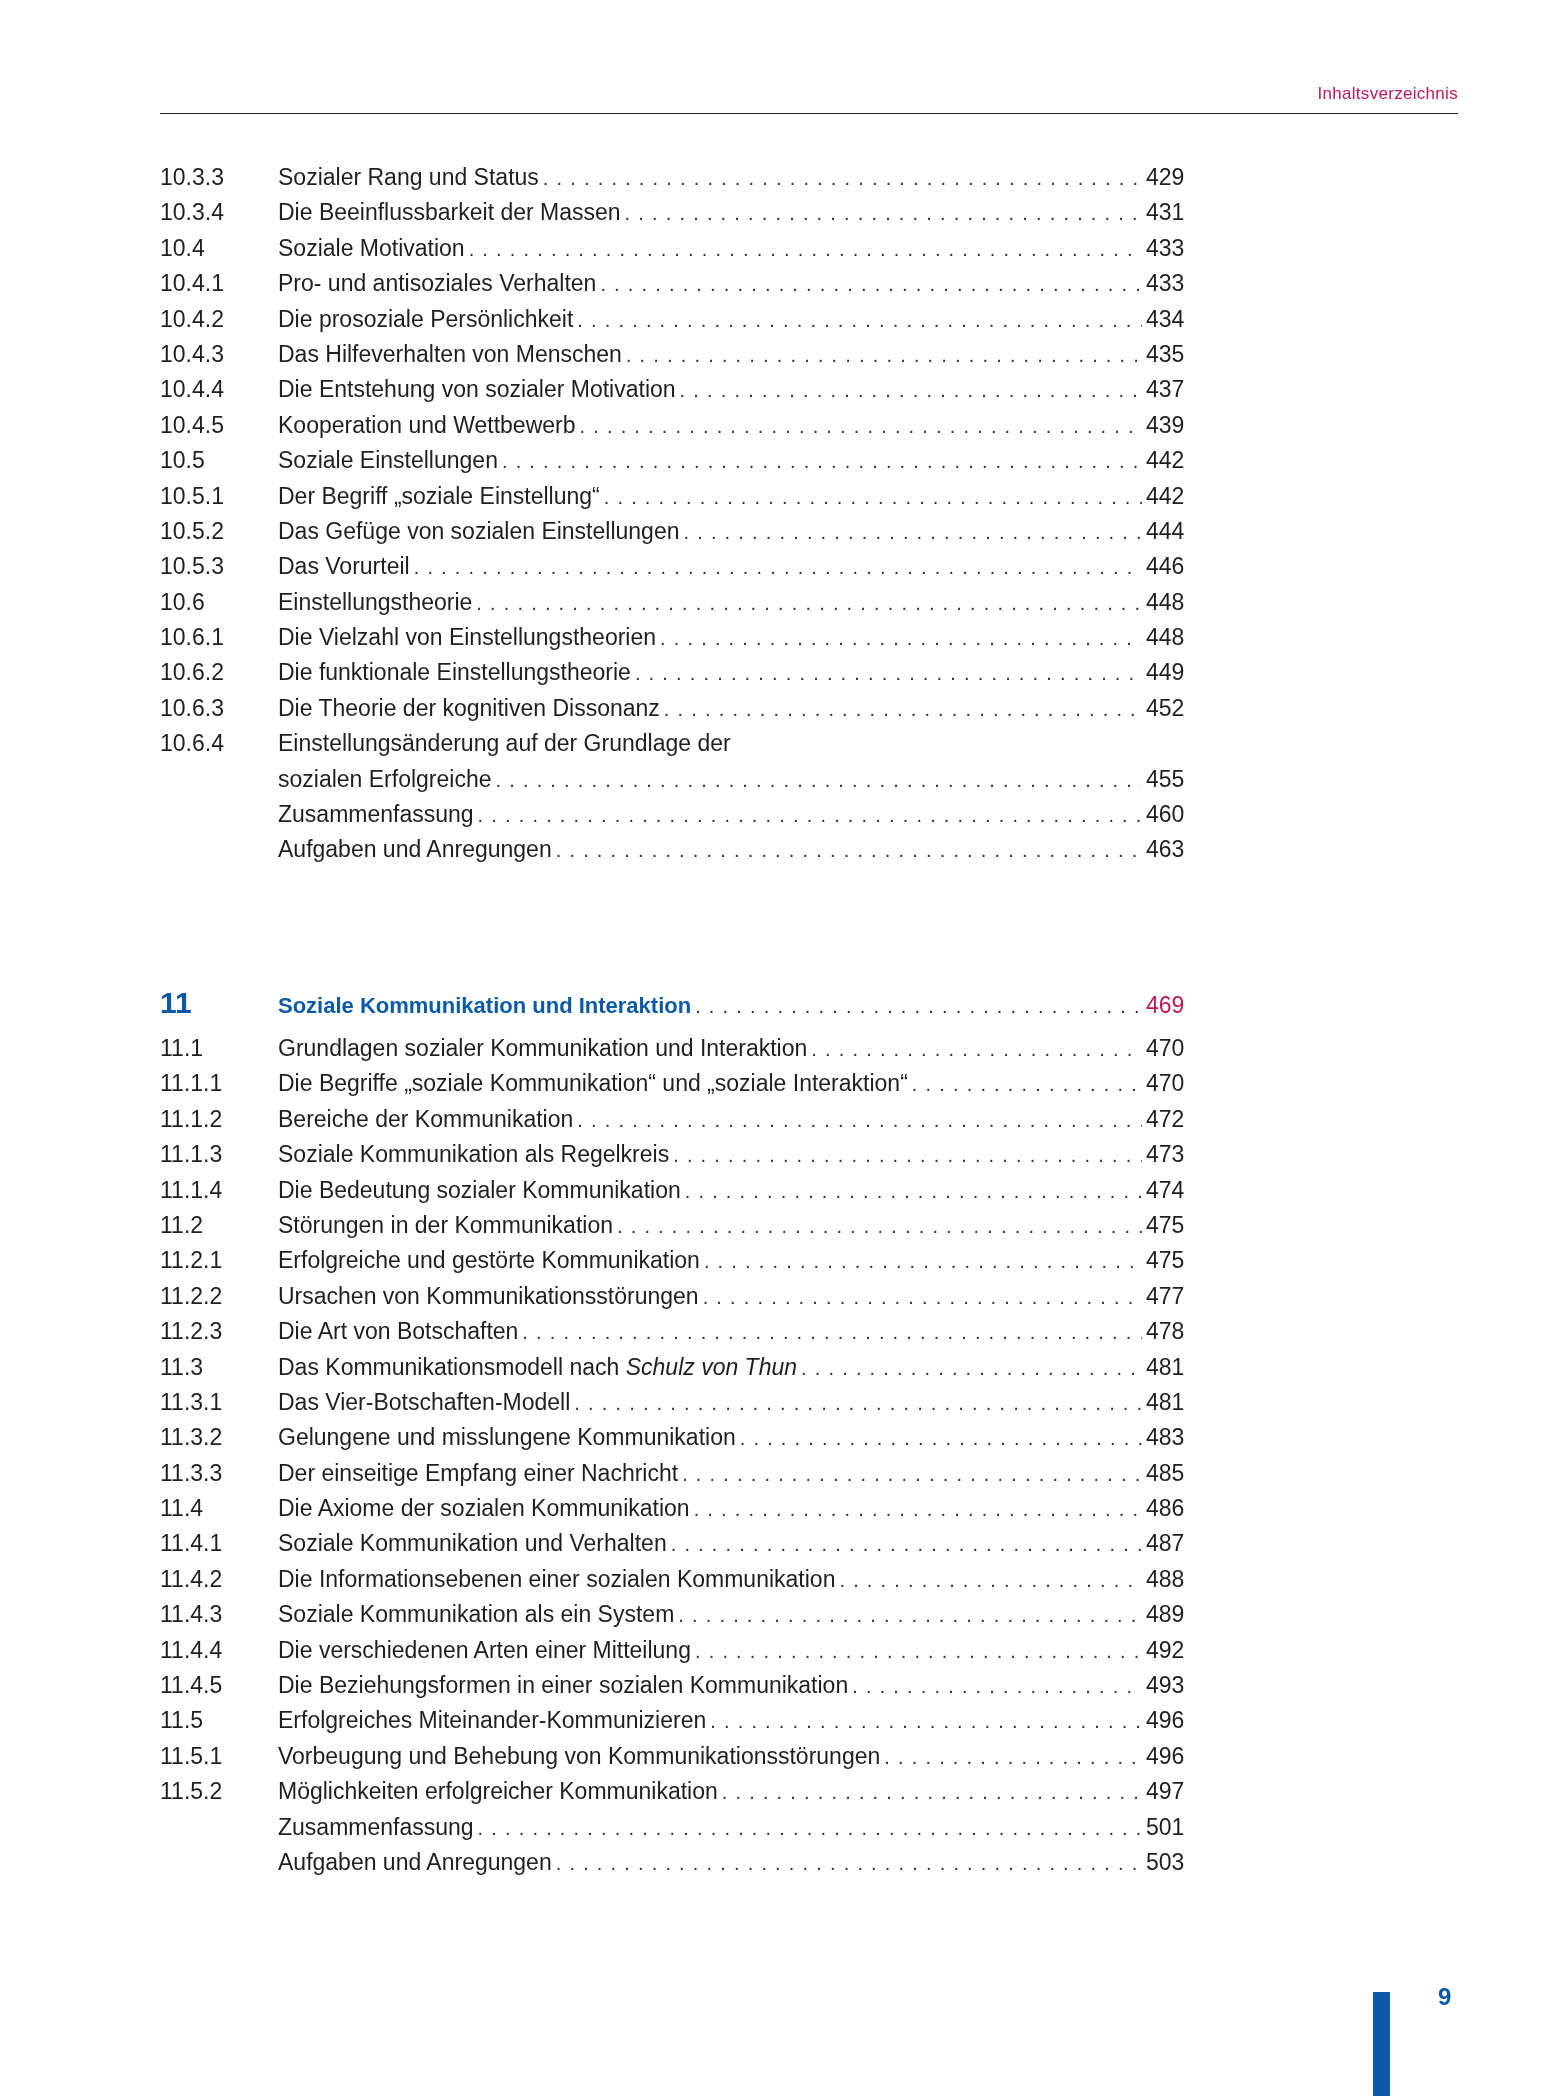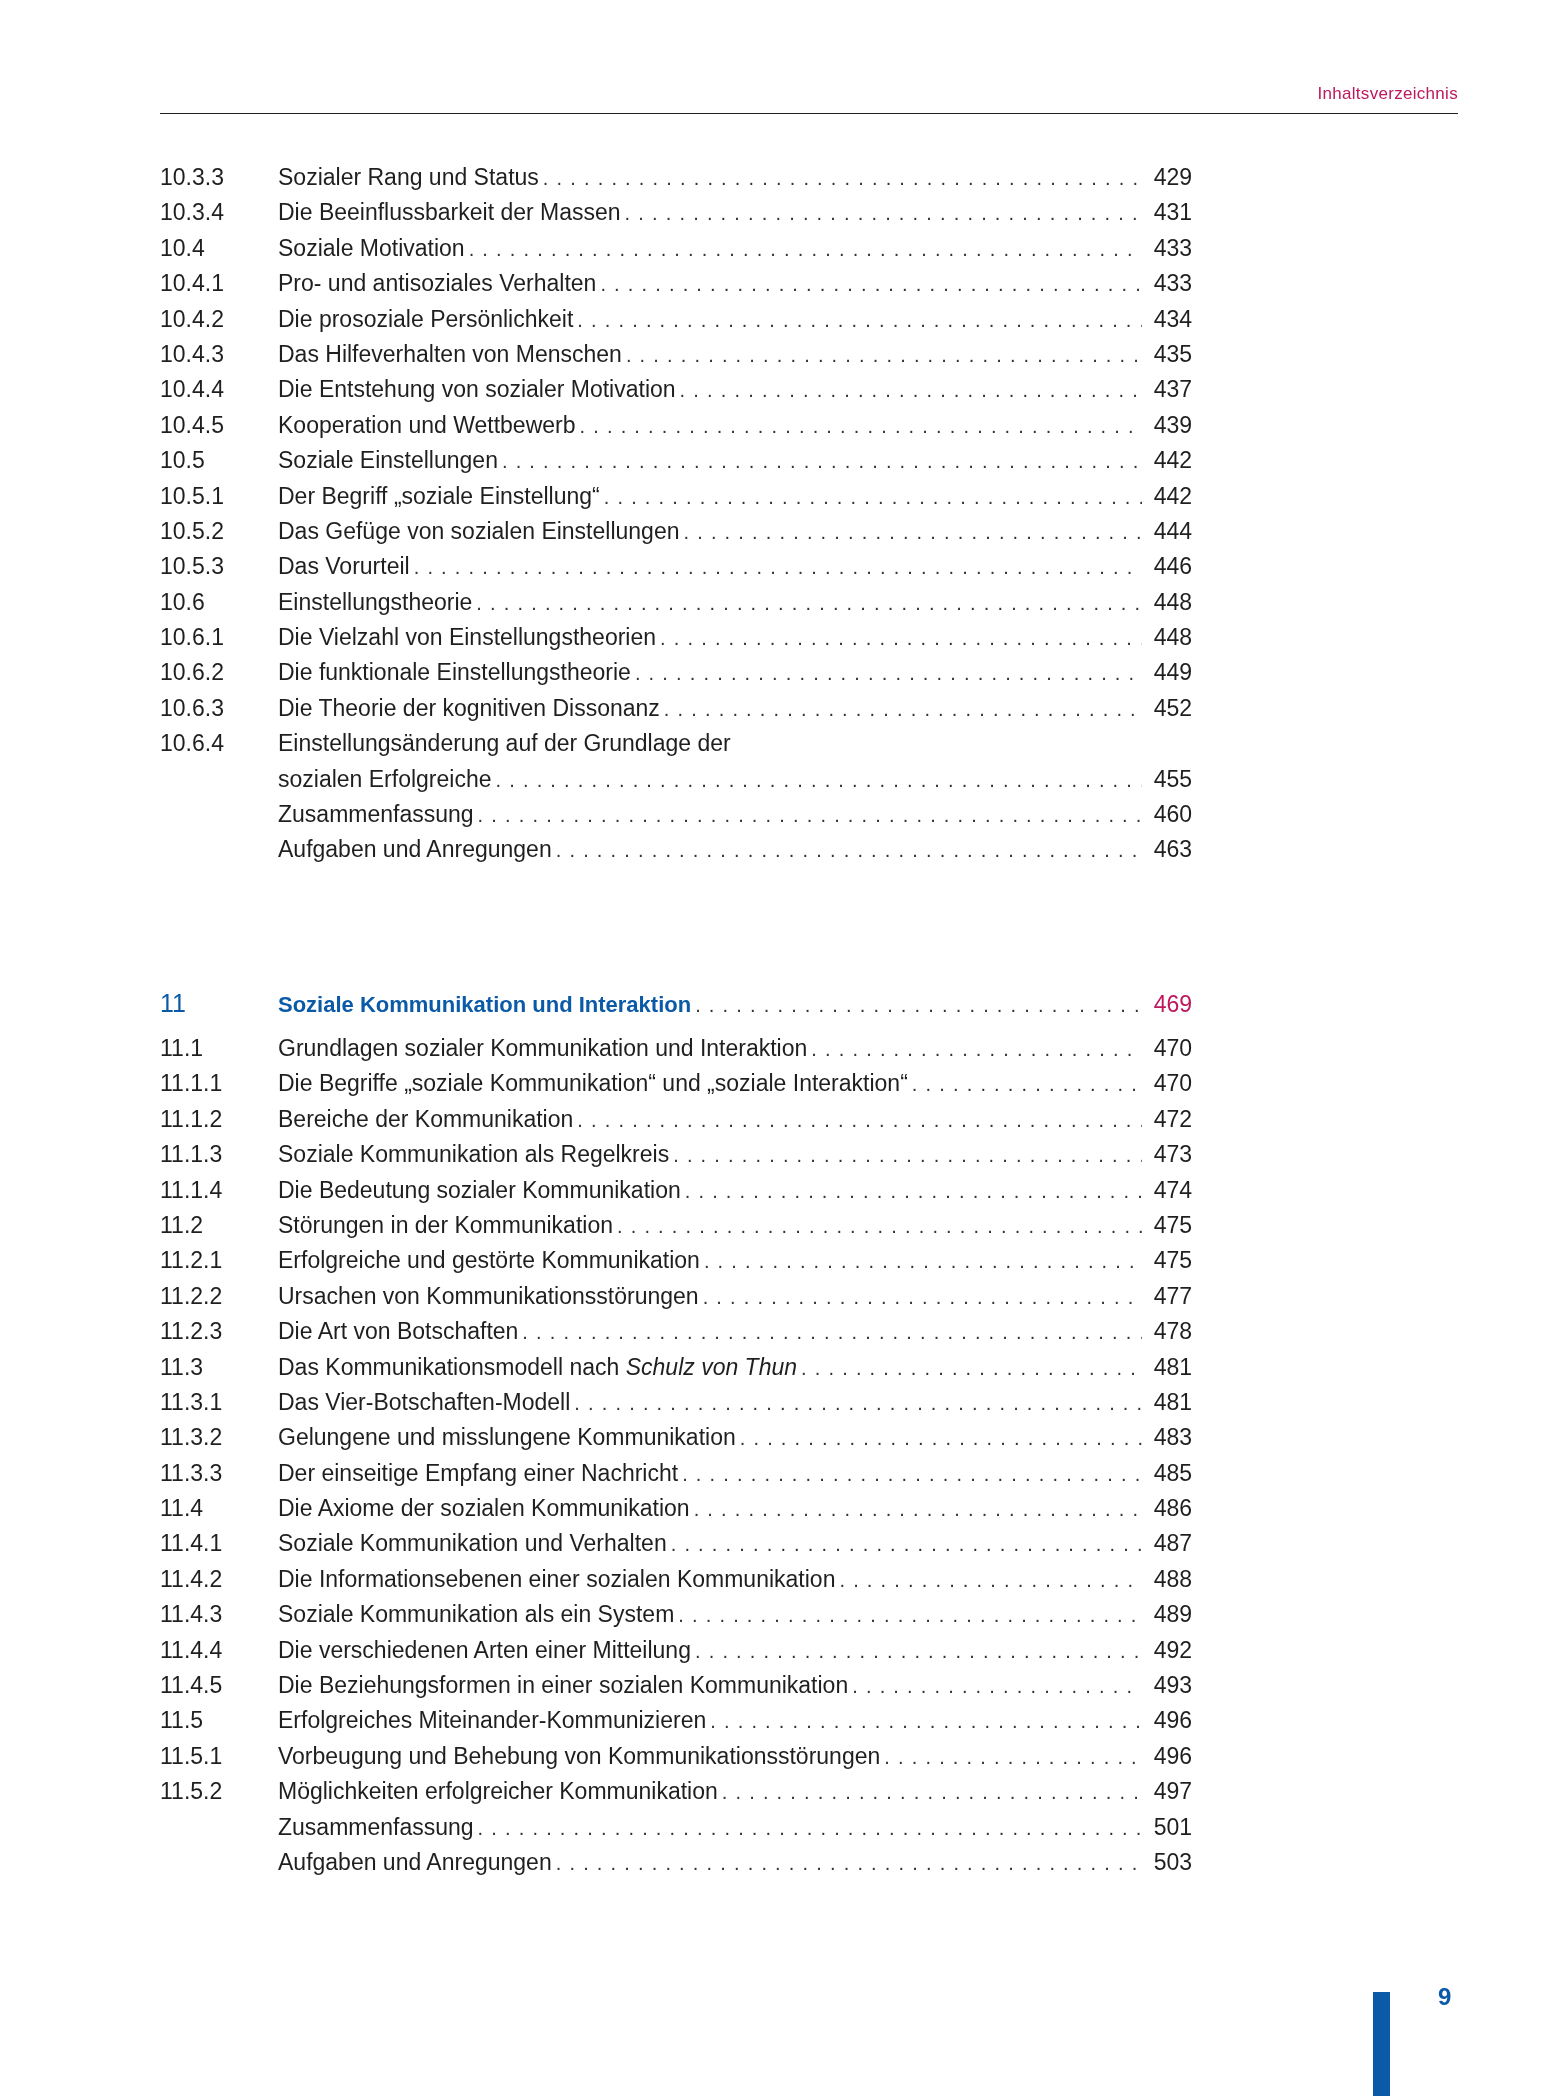--- a/index.html
+++ b/index.html
@@ -27,28 +27,28 @@
   .title i { font-style: italic; }
   .leader {
     flex: 1 1 auto; overflow: hidden; margin: 0 4px 0 4px;
     color: #333; letter-spacing: 5.2px; font-size: 20px;
   }
   .leader::before {
     content: ". . . . . . . . . . . . . . . . . . . . . . . . . . . . . . . . . . . . . . . . . . . . . . . . . . . . . . . . . . . . . . . . . . . . . . . . . . . . . . . . . . . . . . . . . . . . .";
     letter-spacing: 0;
     word-spacing: 2.6px;
   }
-  .page { width: 46px; flex: 0 0 46px; text-align: right; }
+  .page { width: 46px; flex: 0 0 46px; text-align: left; }
   .nopage .leader, .nopage .page { visibility: hidden; }
 
   .chapter-row {
     display: flex; align-items: baseline; height: 50px; line-height: 50px;
     white-space: nowrap;
   }
-  .chapter-row .num { color: #0a5aa8; font-weight: normal; font-size: 25px; }
+  .chapter-row .num { color: #0a5aa8; font-weight: bold; font-size: 30px; }
   .chapter-row .title { color: #0a5aa8; font-weight: bold; font-size: 22px; }
   .chapter-row .leader { font-size: 20px; }
   .chapter-row .page { font-size: 23px; color: #be185d; }
   .gap2 { height: 3px; }
 
   .page-bar {
     position: absolute; left: 1373px; top: 1992px; width: 17px; height: 104px;
     background: #0a5aa8;
   }
   .page-number {

